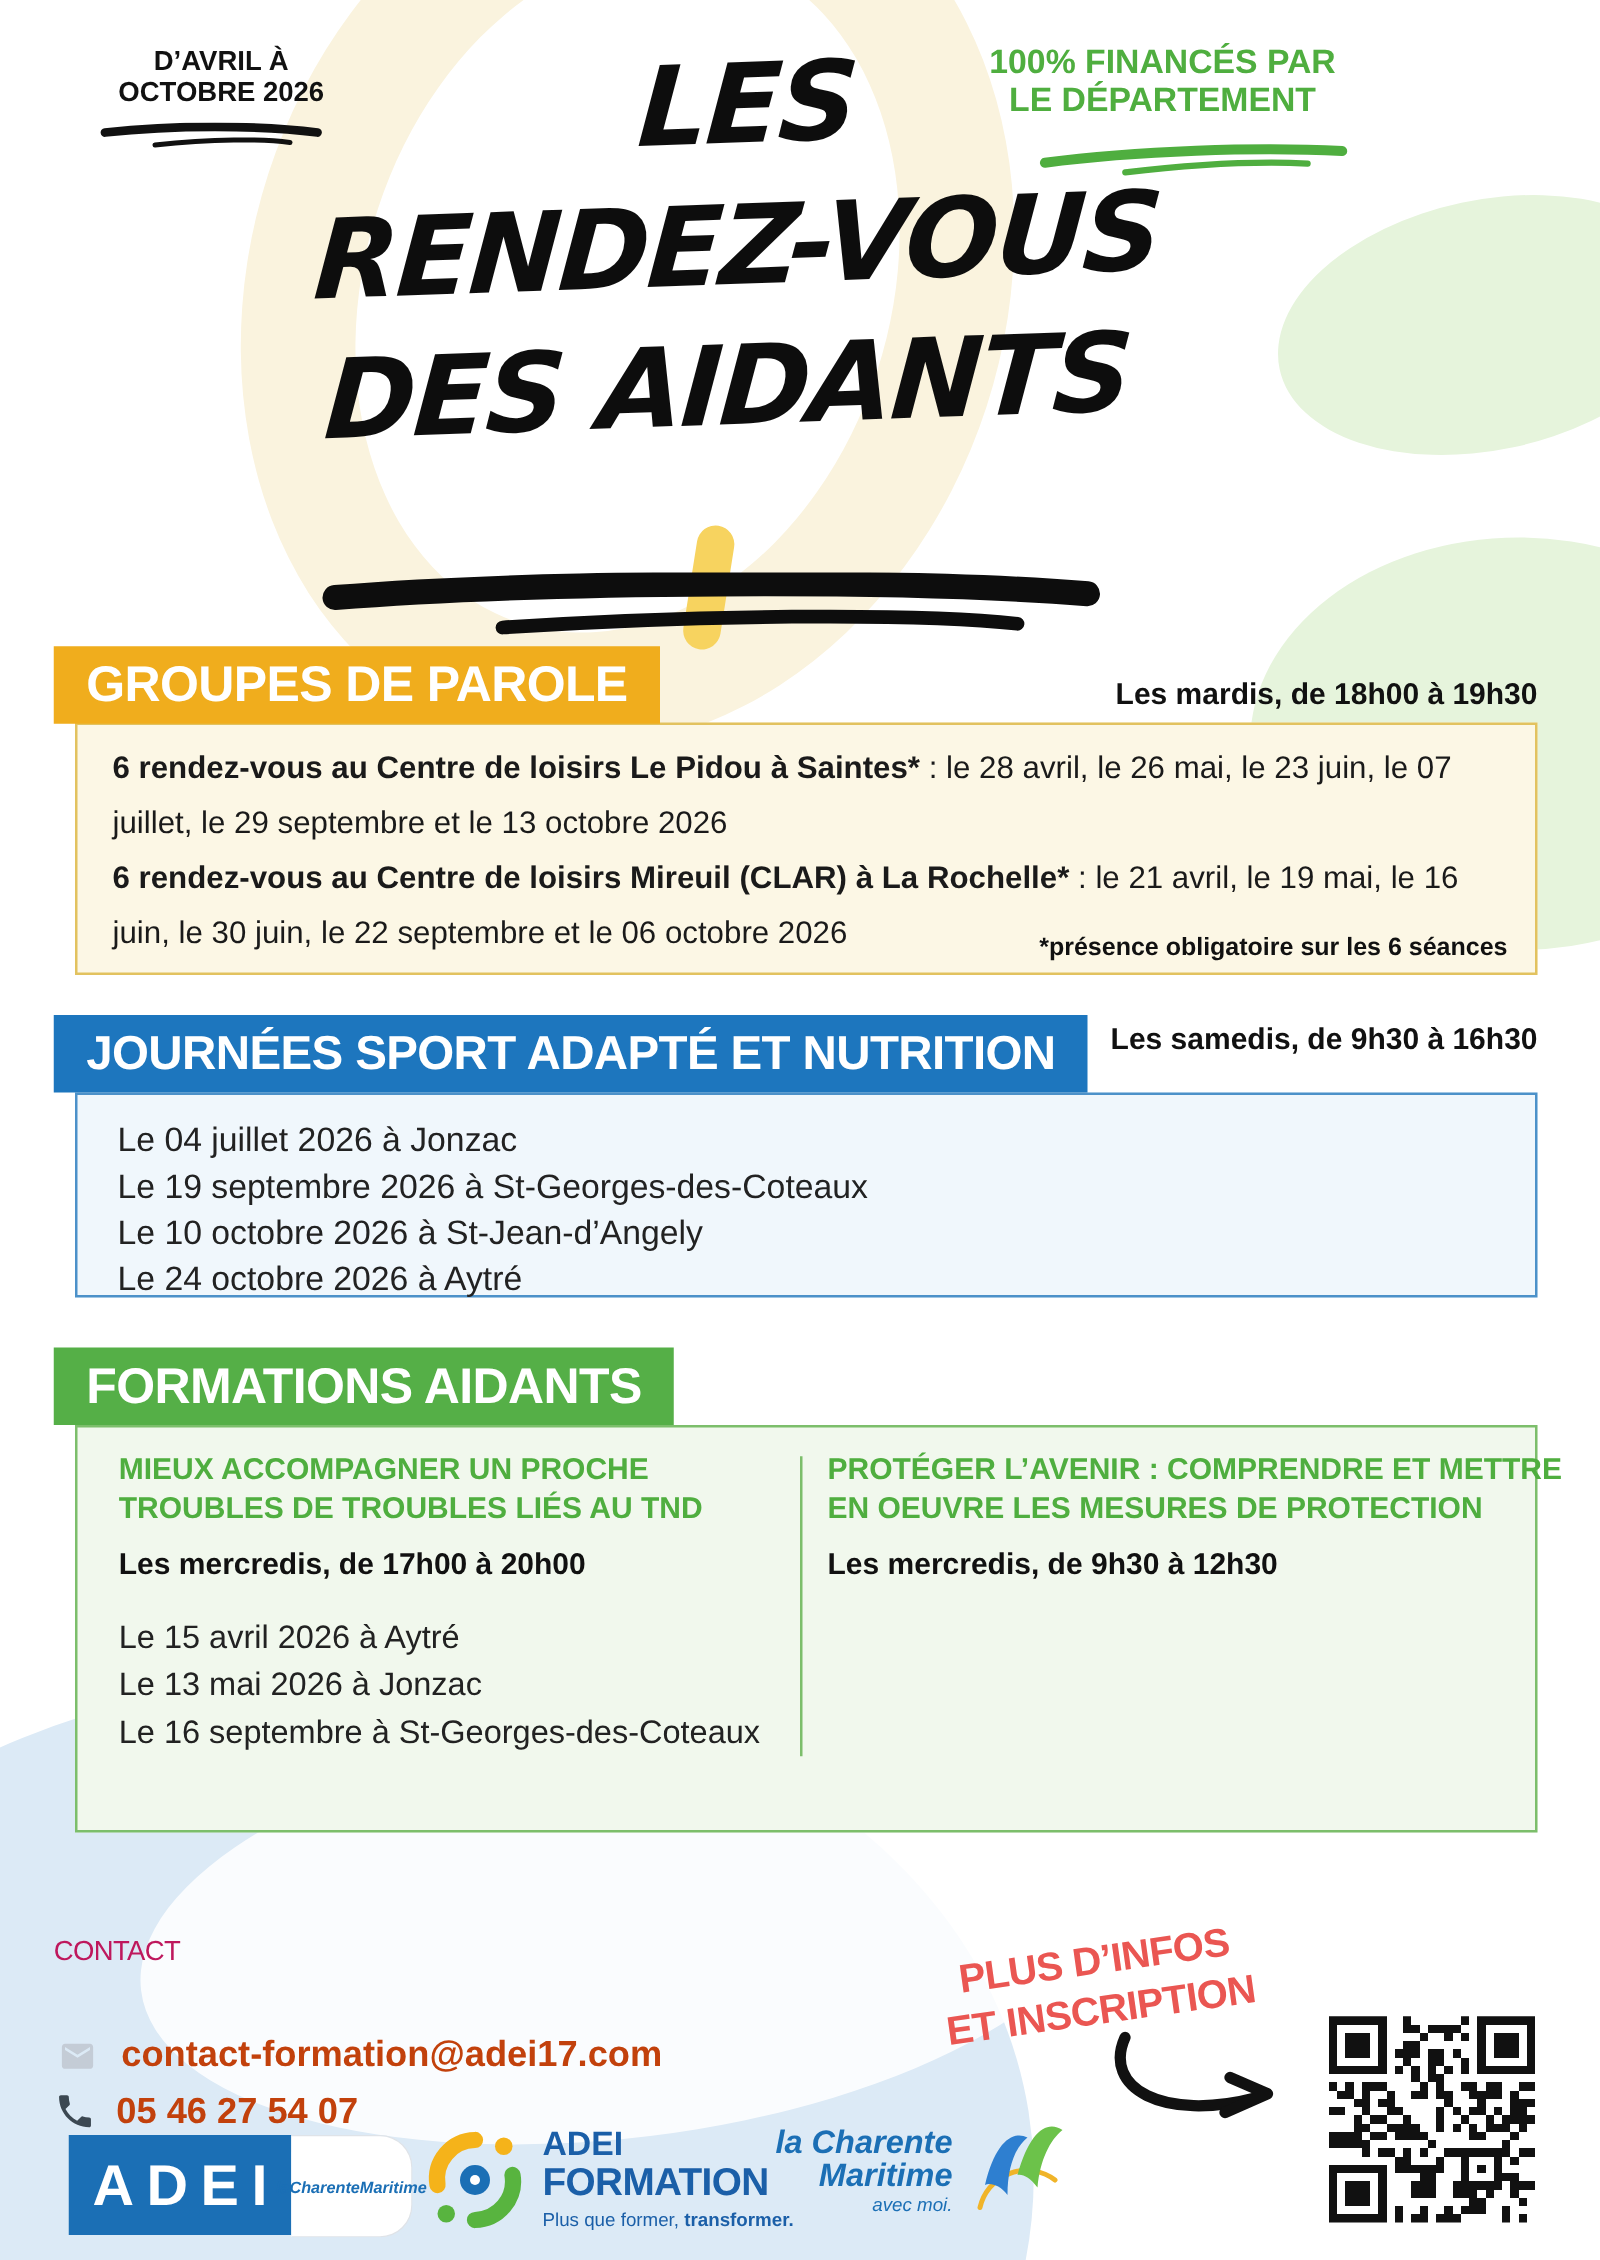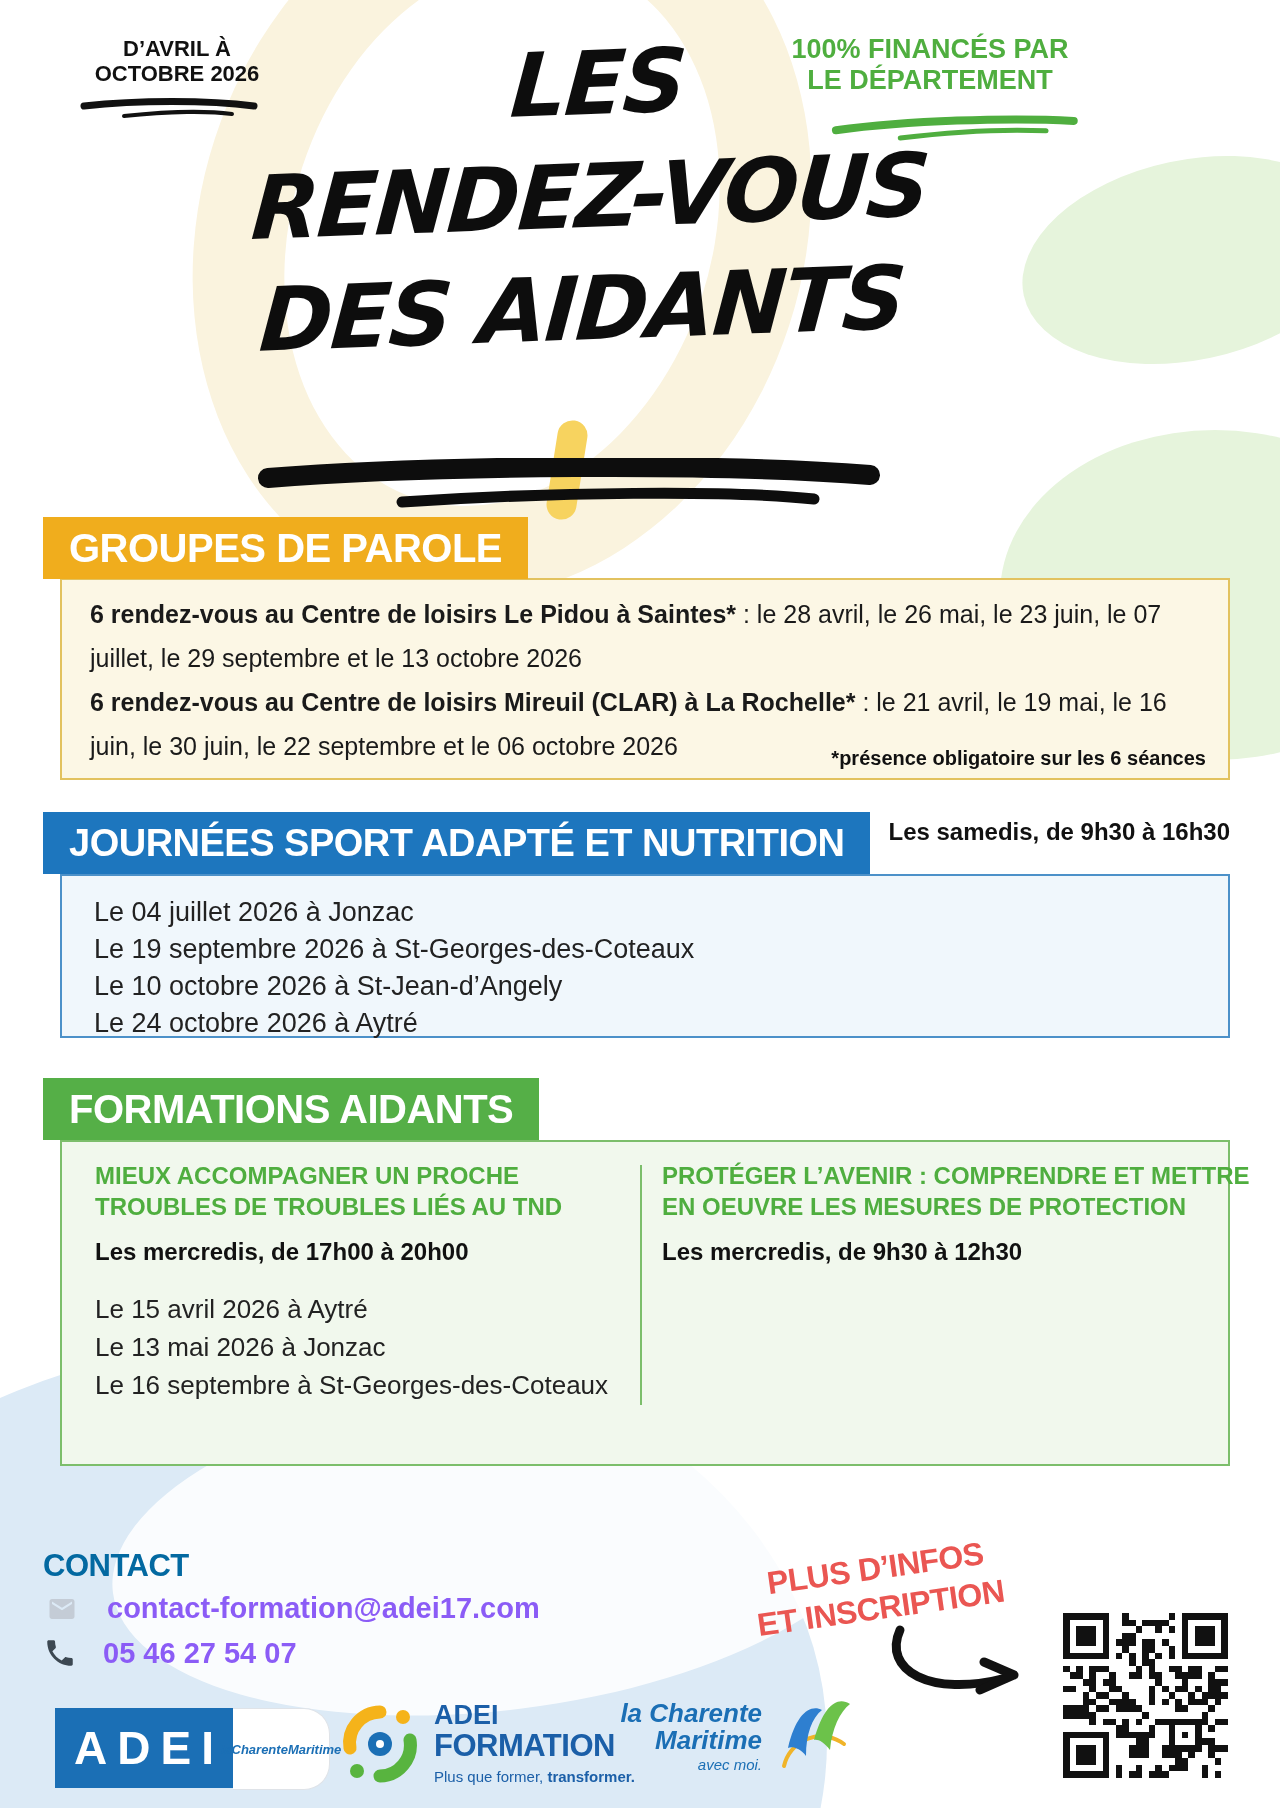--- a/index.html
+++ b/index.html
@@ -31,22 +31,22 @@
   .gbox{background:#F1F8ED;border:2px solid #7CBE6B;}
   .gitem{font-size:25px;line-height:44px;color:#1a1a1a;}
   .gitem b{font-weight:700;}
   .note{position:absolute;right:22px;bottom:8px;font-weight:900;font-size:20px;color:#111;}
   .dates div{font-size:27px;line-height:37px;color:#222;}
   .col-title{color:#4FAE3F;font-weight:900;font-size:24px;line-height:31px;white-space:nowrap;}
   .col-sched{font-weight:900;font-size:24px;color:#111;margin-top:16px;}
   .col-dates div{font-size:26px;line-height:38px;color:#222;}
   .divider{position:absolute;left:640px;top:1165px;width:2px;height:240px;background:#7CBE6B;z-index:2;}
   
-  .contact-title{left:43px;top:1548px;font-weight:700;font-size:31px;letter-spacing:-.5px;color:#0369a1;}
-  .crow{display:flex;align-items:center;gap:26px;font-weight:900;font-size:29px;color:#8b5cf6;}
+  .contact-title{left:43px;top:1548px;font-weight:400;font-size:22px;letter-spacing:-.5px;color:#be185d;}
+  .crow{display:flex;align-items:center;gap:16px;font-weight:900;font-size:29px;color:#c2410c;margin-top:36px;}
   
   .cta{left:718px;top:1548px;width:320px;text-align:center;transform:rotate(-8deg);
        color:#EA5652;font-weight:900;font-size:32px;line-height:1.25;letter-spacing:-.5px;}
   .qr-wrap{left:1063px;top:1613px;width:165px;height:165px;background:#fff;}
   
   .adei-logo{left:55px;top:1708px;height:80px;display:flex;}
   .adei-blue{width:168px;height:80px;background:#1B6FB5;color:#fff;display:flex;align-items:center;justify-content:center;
              font-size:46px;font-weight:700;letter-spacing:10px;padding-left:10px;}
   .adei-white{width:96px;height:80px;background:#fff;border:1px solid #dfe3e8;border-left:none;
               border-radius:0 26px 26px 0;display:flex;align-items:center;justify-content:center;}
@@ -93,20 +93,21 @@
     <div>LES</div>
     <div>RENDEZ-VOUS</div>
     <div>DES AIDANTS</div>
   </div>
   <svg class="abs z1" style="left:252px;top:458px;" width="636" height="60">
     <path d="M16 20 C 180 7, 470 5, 618 17" stroke="#0d0d0d" stroke-width="20" fill="none" stroke-linecap="round"></path>
     <path d="M150 44 C 300 34, 480 32, 562 41" stroke="#0d0d0d" stroke-width="11" fill="none" stroke-linecap="round"></path>
   </svg>
 
   <div class="badge" style="top:517px;background:#F0AD1D;">GROUPES DE PAROLE</div>
+  <div class="schedule" style="top:542px;">Les mardis, de 18h00 à 19h30</div>
   <div class="box ybox" style="top:578px;height:198px;">
     <div style="padding:12px 30px 0 28px;">
       <p class="gitem" style="margin:0;"><b>6 rendez-vous au Centre de loisirs Le Pidou à Saintes*</b><span> : le 28 avril, le 26 mai, le 23 juin, le 07 juillet, le 29 septembre et le 13 octobre 2026</span></p>
       <p class="gitem" style="margin:0;"><b>6 rendez-vous au Centre de loisirs Mireuil (CLAR) à La Rochelle*</b><span> : le 21 avril, le 19 mai, le 16 juin, le 30 juin, le 22 septembre et le 06 octobre 2026</span></p>
     </div>
     <div class="note">*présence obligatoire sur les 6 séances</div>
   </div>
 
   <div class="badge" style="top:812px;background:#1D76BE;font-size:38px;">JOURNÉES SPORT ADAPTÉ ET NUTRITION</div>
   <div class="schedule" style="top:818px;">Les samedis, de 9h30 à 16h30</div>

